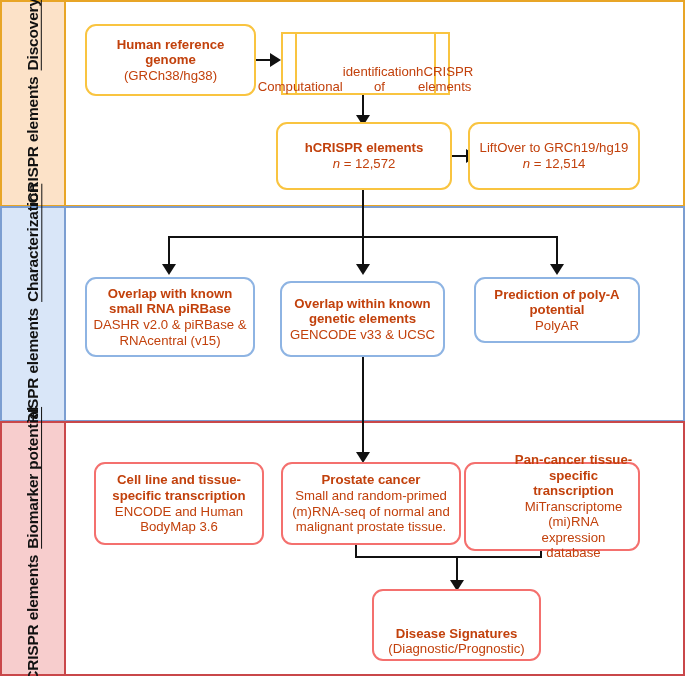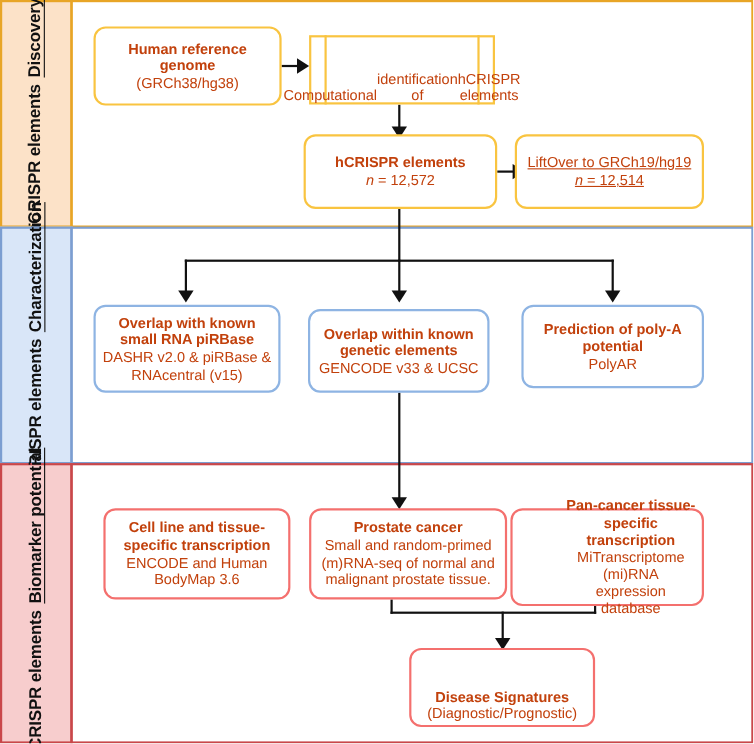--- a/index.html
+++ b/index.html
@@ -184,39 +184,39 @@
       <span class="t-norm">identification of</span>
       <span class="t-norm">hCRISPR elements</span>
     </div>
   </div>
 
   <div class="node" style="left:276px;top:122px;width:176px;height:68px;border-color:#F9C440;">
     <span class="t-bold">hCRISPR elements</span>
     <span class="t-norm"><em>n</em> <span>= 12,572</span></span>
   </div>
 
-  <div class="node" style="left:468px;top:122px;width:172px;height:68px;border-color:#F9C440;text-decoration:underline;">
+  <div class="node" style="left:468px;top:122px;width:172px;height:68px;border-color:#F9C440;">
     <span class="t-norm">LiftOver to GRCh19/hg19</span>
     <span class="t-norm"><em>n</em> <span>= 12,514</span></span>
   </div>
 
   <div class="node" style="left:85px;top:277px;width:170px;height:80px;border-color:#8EB4E3;">
     <span class="t-bold">Overlap with known</span>
     <span class="t-bold">small RNA piRBase</span>
     <span class="t-norm">DASHR v2.0 &amp; piRBase &amp;</span>
     <span class="t-norm">RNAcentral (v15)</span>
   </div>
 
   <div class="node" style="left:280px;top:281px;width:165px;height:76px;border-color:#8EB4E3;">
     <span class="t-bold">Overlap within known</span>
     <span class="t-bold">genetic elements</span>
     <span class="t-norm">GENCODE v33 &amp; UCSC</span>
   </div>
 
-  <div class="node" style="left:474px;top:277px;width:166px;height:76px;border-color:#8EB4E3;">
+  <div class="node" style="left:474px;top:277px;width:166px;height:66px;border-color:#8EB4E3;">
     <span class="t-bold">Prediction of poly-A</span>
     <span class="t-bold">potential</span>
     <span class="t-norm">PolyAR</span>
   </div>
 
   <div class="node" style="left:94px;top:462px;width:170px;height:83px;border-color:#F4706E;">
     <span class="t-bold">Cell line and tissue-</span>
     <span class="t-bold">specific transcription</span>
     <span class="t-norm">ENCODE and Human</span>
     <span class="t-norm">BodyMap 3.6</span>

